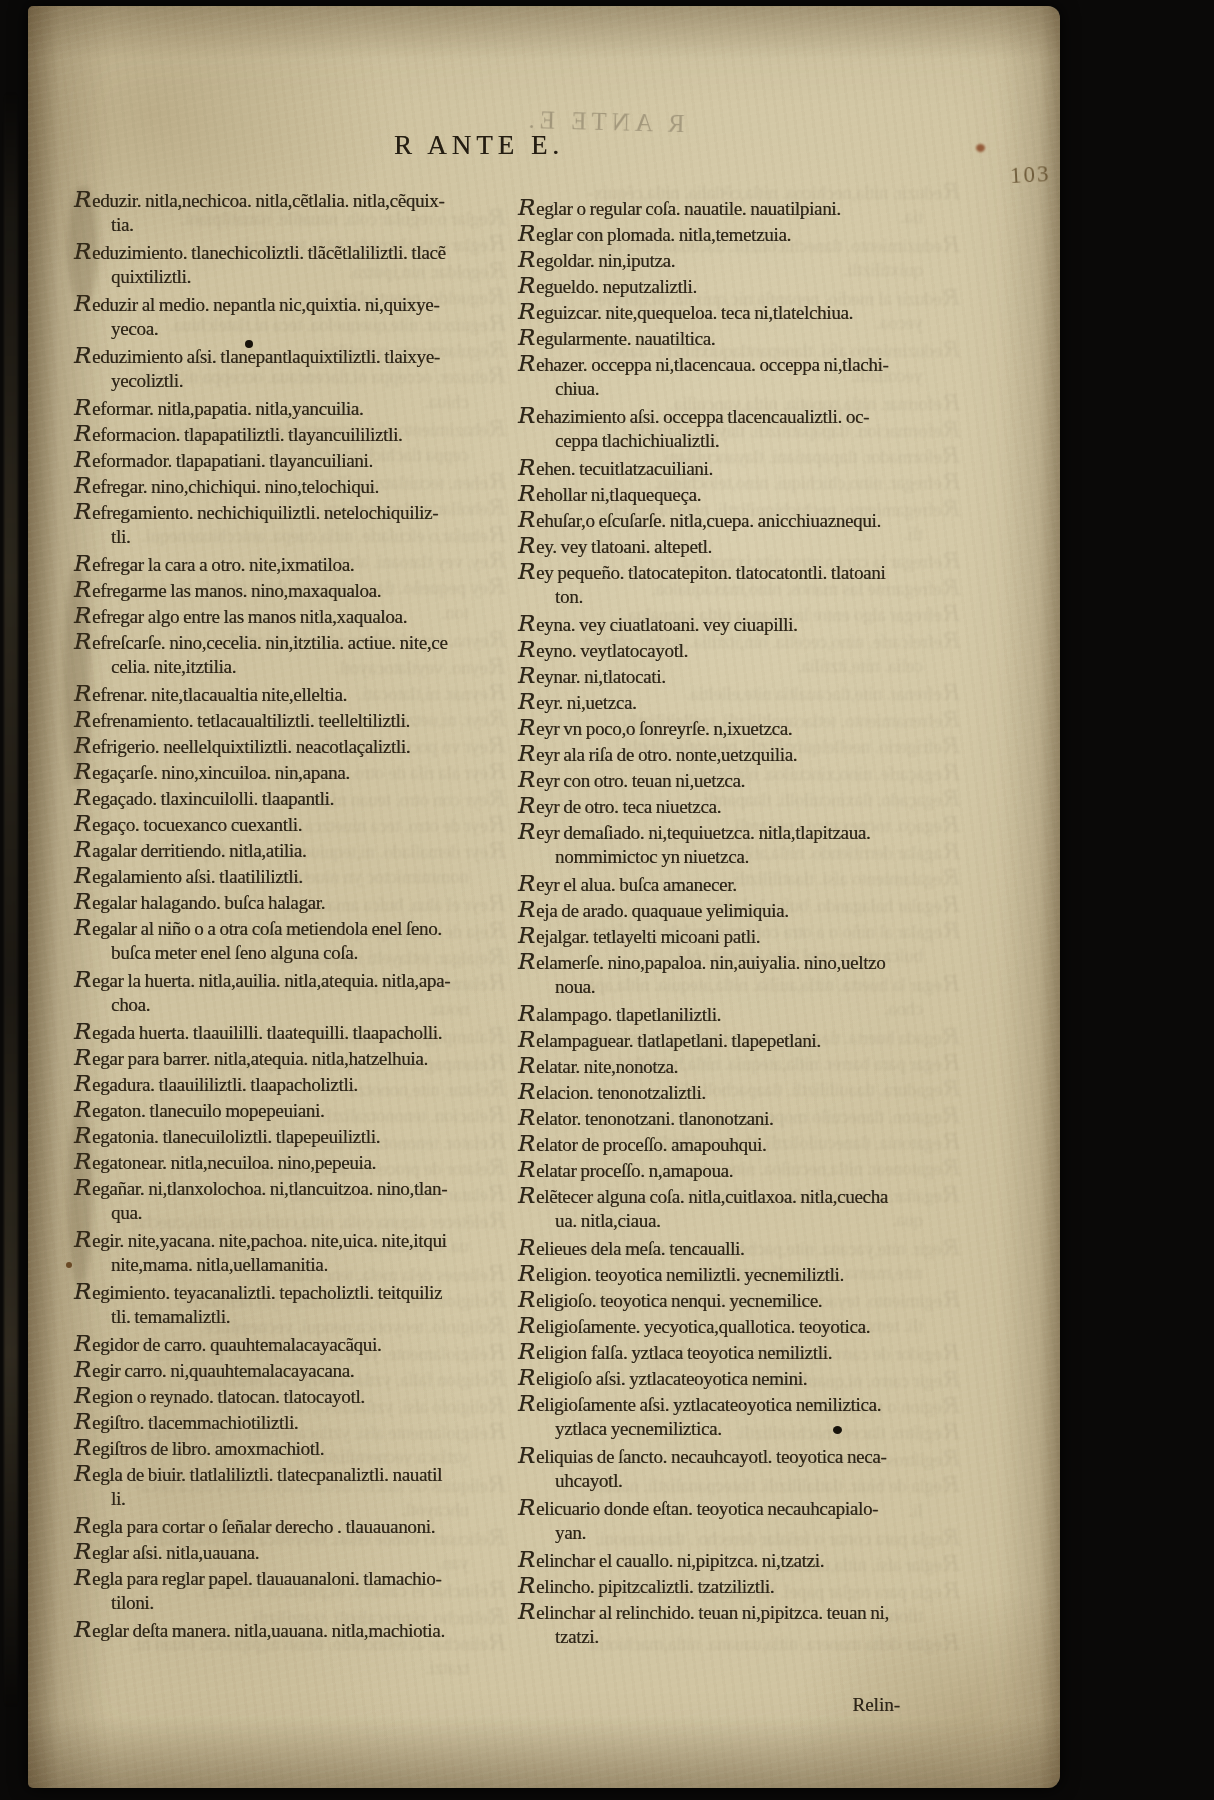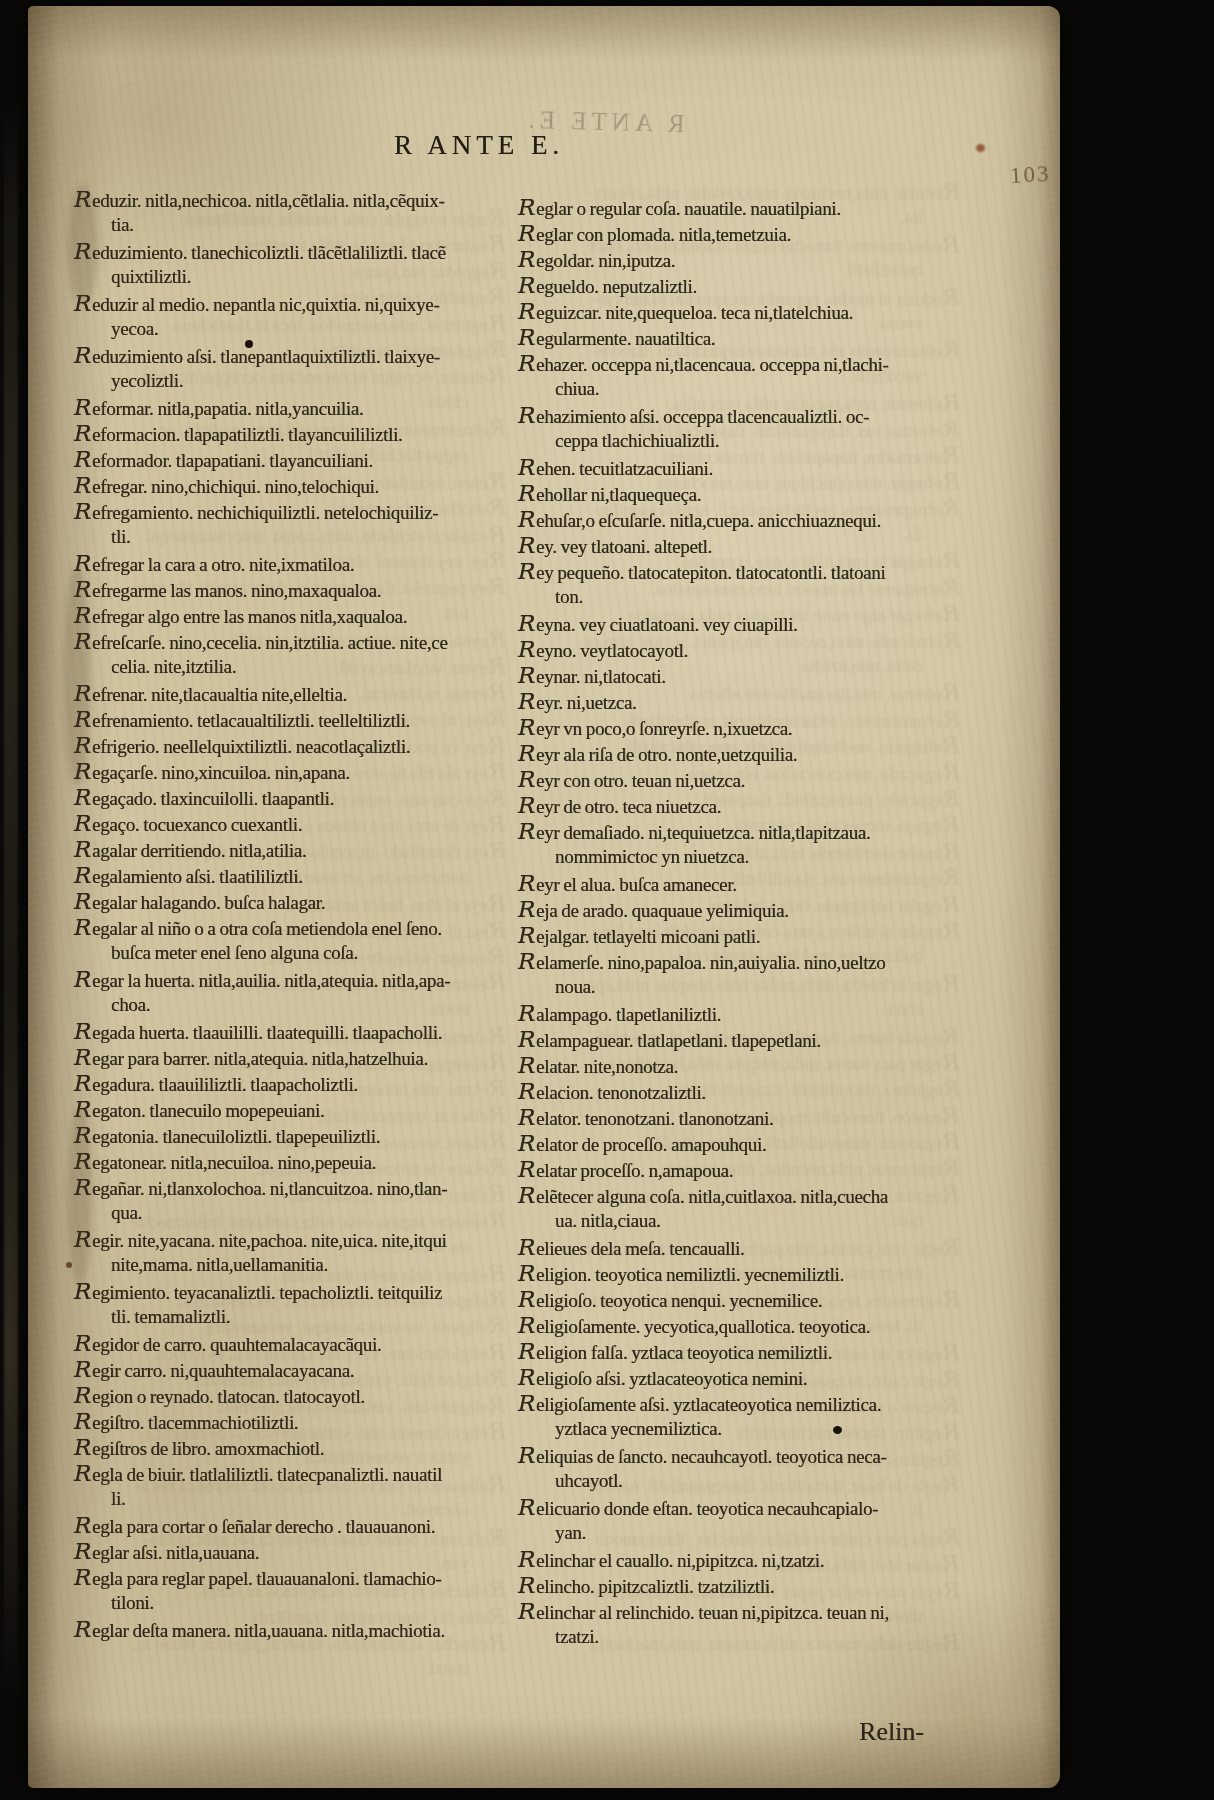--- a/index.html
+++ b/index.html
@@ -103,25 +103,24 @@
     color: #2e2односторонние619;
     color: #33291a;
     pointer-events: none;
   }
   .bleed .line { white-space: nowrap; height: 26.4px; }
   .bleed .line.cont { padding-left: 37px; }
   .bleed-left  { left: 40px;  top: 198px; }
   .bleed-right { left: 494px; top: 172px; }
 
   .catchword {
-    position: absolute; left: 490px; top: 1688px; width: 438px;
+    position: absolute; left: 466px; top: 1688px; width: 438px;
     text-align: right; padding-right: 32px; box-sizing: border-box;
-    font-size: 26px;
+    font-size: 19px;
     text-shadow: 0.35px 0.35px 0.55px rgba(40,30,15,0.60);
-    margin-top: 23px;
   }
 
   .ink-dot {
     position: absolute; border-radius: 50%;
     background: #17120b;
   }
   .dot-1 { left: 217px; top: 334px; width: 8px; height: 8px; }
   .dot-2 { left: 805px; top: 1420px; width: 9px; height: 8px; }
   .dot-3 { left: 38px;  top: 1256px; width: 6px; height: 6px; background:#6b4a26; }
   .stain-rust { left: 948px; top: 138px; width: 9px; height: 8px; background:#8a4a28; filter: blur(0.8px); opacity:0.85; }

